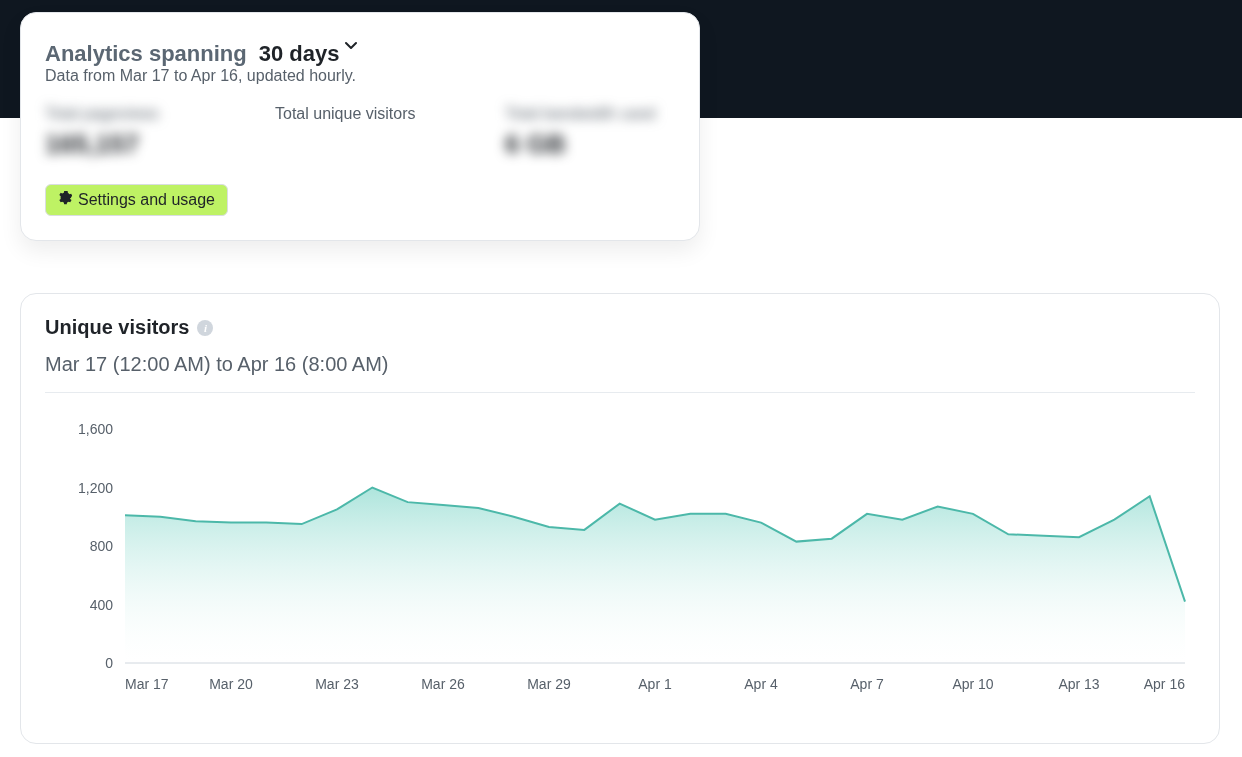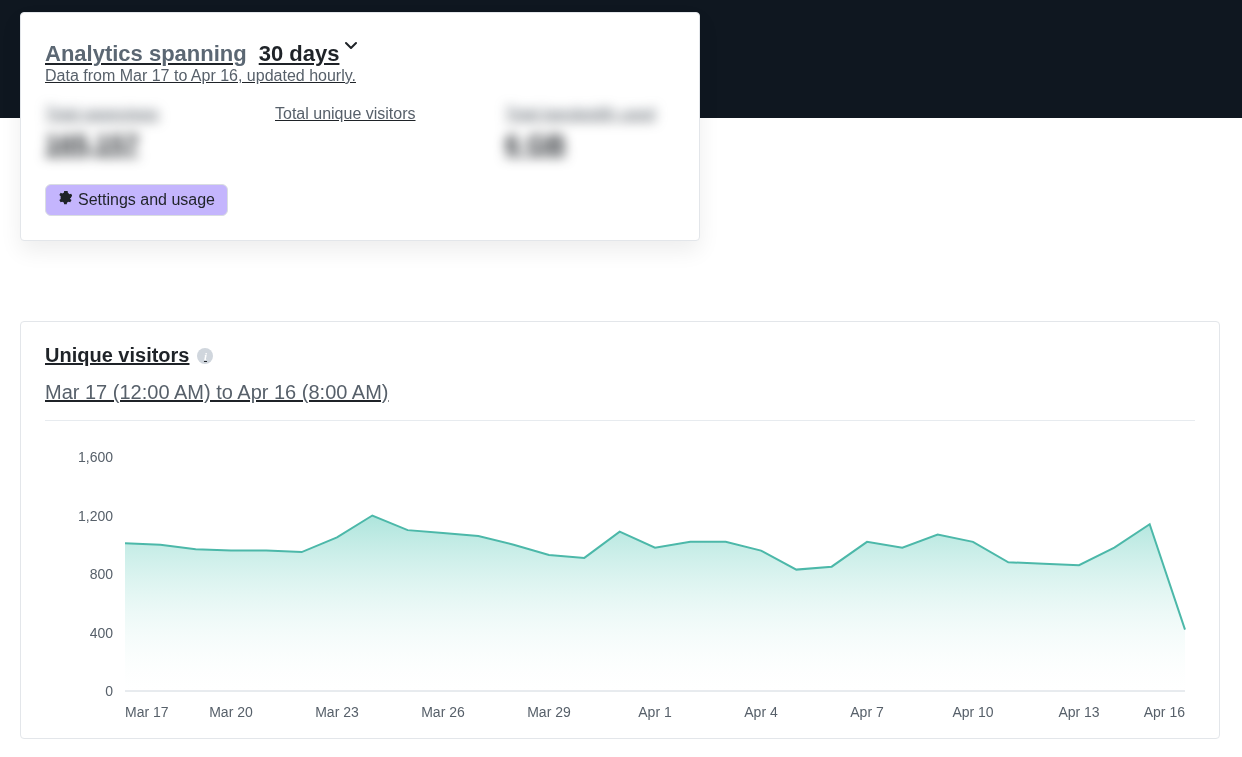--- a/index.html
+++ b/index.html
@@ -1,32 +1,32 @@
 <!DOCTYPE html>
 <html><head>
 <meta charset="utf-8">
 <style>
   * { box-sizing: border-box; }
   html, body { margin:0; padding:0; width:1242px; height:757px; font-family: -apple-system, BlinkMacSystemFont, "Segoe UI", Helvetica, Arial, sans-serif; background:#fff; color:#1f2328; }
   .topbar { position:absolute; left:0; top:0; right:0; height:118px; background:#0f1720; }
-  .card { position:absolute; background:#fff; border:1px solid #d0d7de; border-radius:4px;text-decoration:underline; }
+  .card { position:absolute; background:#fff; border:1px solid #d0d7de; border-radius:16px; }
   .card.analytics { left:20px; top:12px; width:680px; padding:28px 24px 24px 24px; box-shadow: 0 10px 22px rgba(0,0,0,0.07); border-color:#e3e6ea; }
   .heading-row { display:flex; align-items:center; gap:12px; }
   .heading-label { font-size:22px; font-weight:600; color:#5b6773; }
   .range-select { display:inline-flex; align-items:flex-start; gap:6px; font-size:22px; font-weight:700; color:#1f2328; cursor:pointer; }
   .chev { display:inline-flex; }
   .sub { font-size:16px; color:#57606a; }
   .stats-row { margin-top:20px; display:flex; gap:60px;justify-content:center; }
   .stat { min-width:170px; }
   .stat-label { font-size:16px; color:#57606a; }
   .stat-value { font-size:26px; font-weight:700; color:#1f2328; margin-top:6px; white-space:nowrap; }
   .blurred { filter: blur(6px); }
-  .settings-btn { margin-top:24px; display:inline-flex; align-items:center; gap:6px; background:#c4b5fd; border:1px solid #d9dde1; border-radius:6px; padding:6px 12px; font-size:16px; color:#1f2328; cursor:pointer; }
+  .settings-btn { margin-top:24px; display:inline-flex; align-items:center; gap:6px; background:#bef264; border:1px solid #d9dde1; border-radius:6px; padding:6px 12px; font-size:16px; color:#1f2328; cursor:pointer; }
 
-  .card.chart { left:20px; top:293px; right:22px; padding:22px 0 7px 0; border-color:#e3e6ea;margin-top:28px; }
+  .card.chart { left:20px; top:293px; right:22px; padding:22px 0 40px 0; border-color:#e3e6ea; }
   .chart-inner { padding:0 24px; }
   .chart-title-row { display:flex; align-items:center; gap:8px; }
   .chart-title { font-size:20px; font-weight:700; color:#1f2328; }
   .info-icon { width:16px; height:16px; border-radius:50%; background:#d0d6dd; display:inline-flex; align-items:center; justify-content:center; font-size:11px; font-weight:700; color:#fff; font-style:italic; font-family:Georgia,serif; }
   .chart-sub { margin-top:14px; font-size:20px; color:#57606a; }
   .hr { height:1px; background:#e7ebef; margin:16px 24px 0 24px; }
   .plot-wrap { margin:30px 24px 0 24px; position:relative; height:280px; }
   svg.plot { width:100%; height:100%; display:block; }
   .axis { stroke:#d0d7de; stroke-width:1; }
   .area { fill:url(#grad); }

